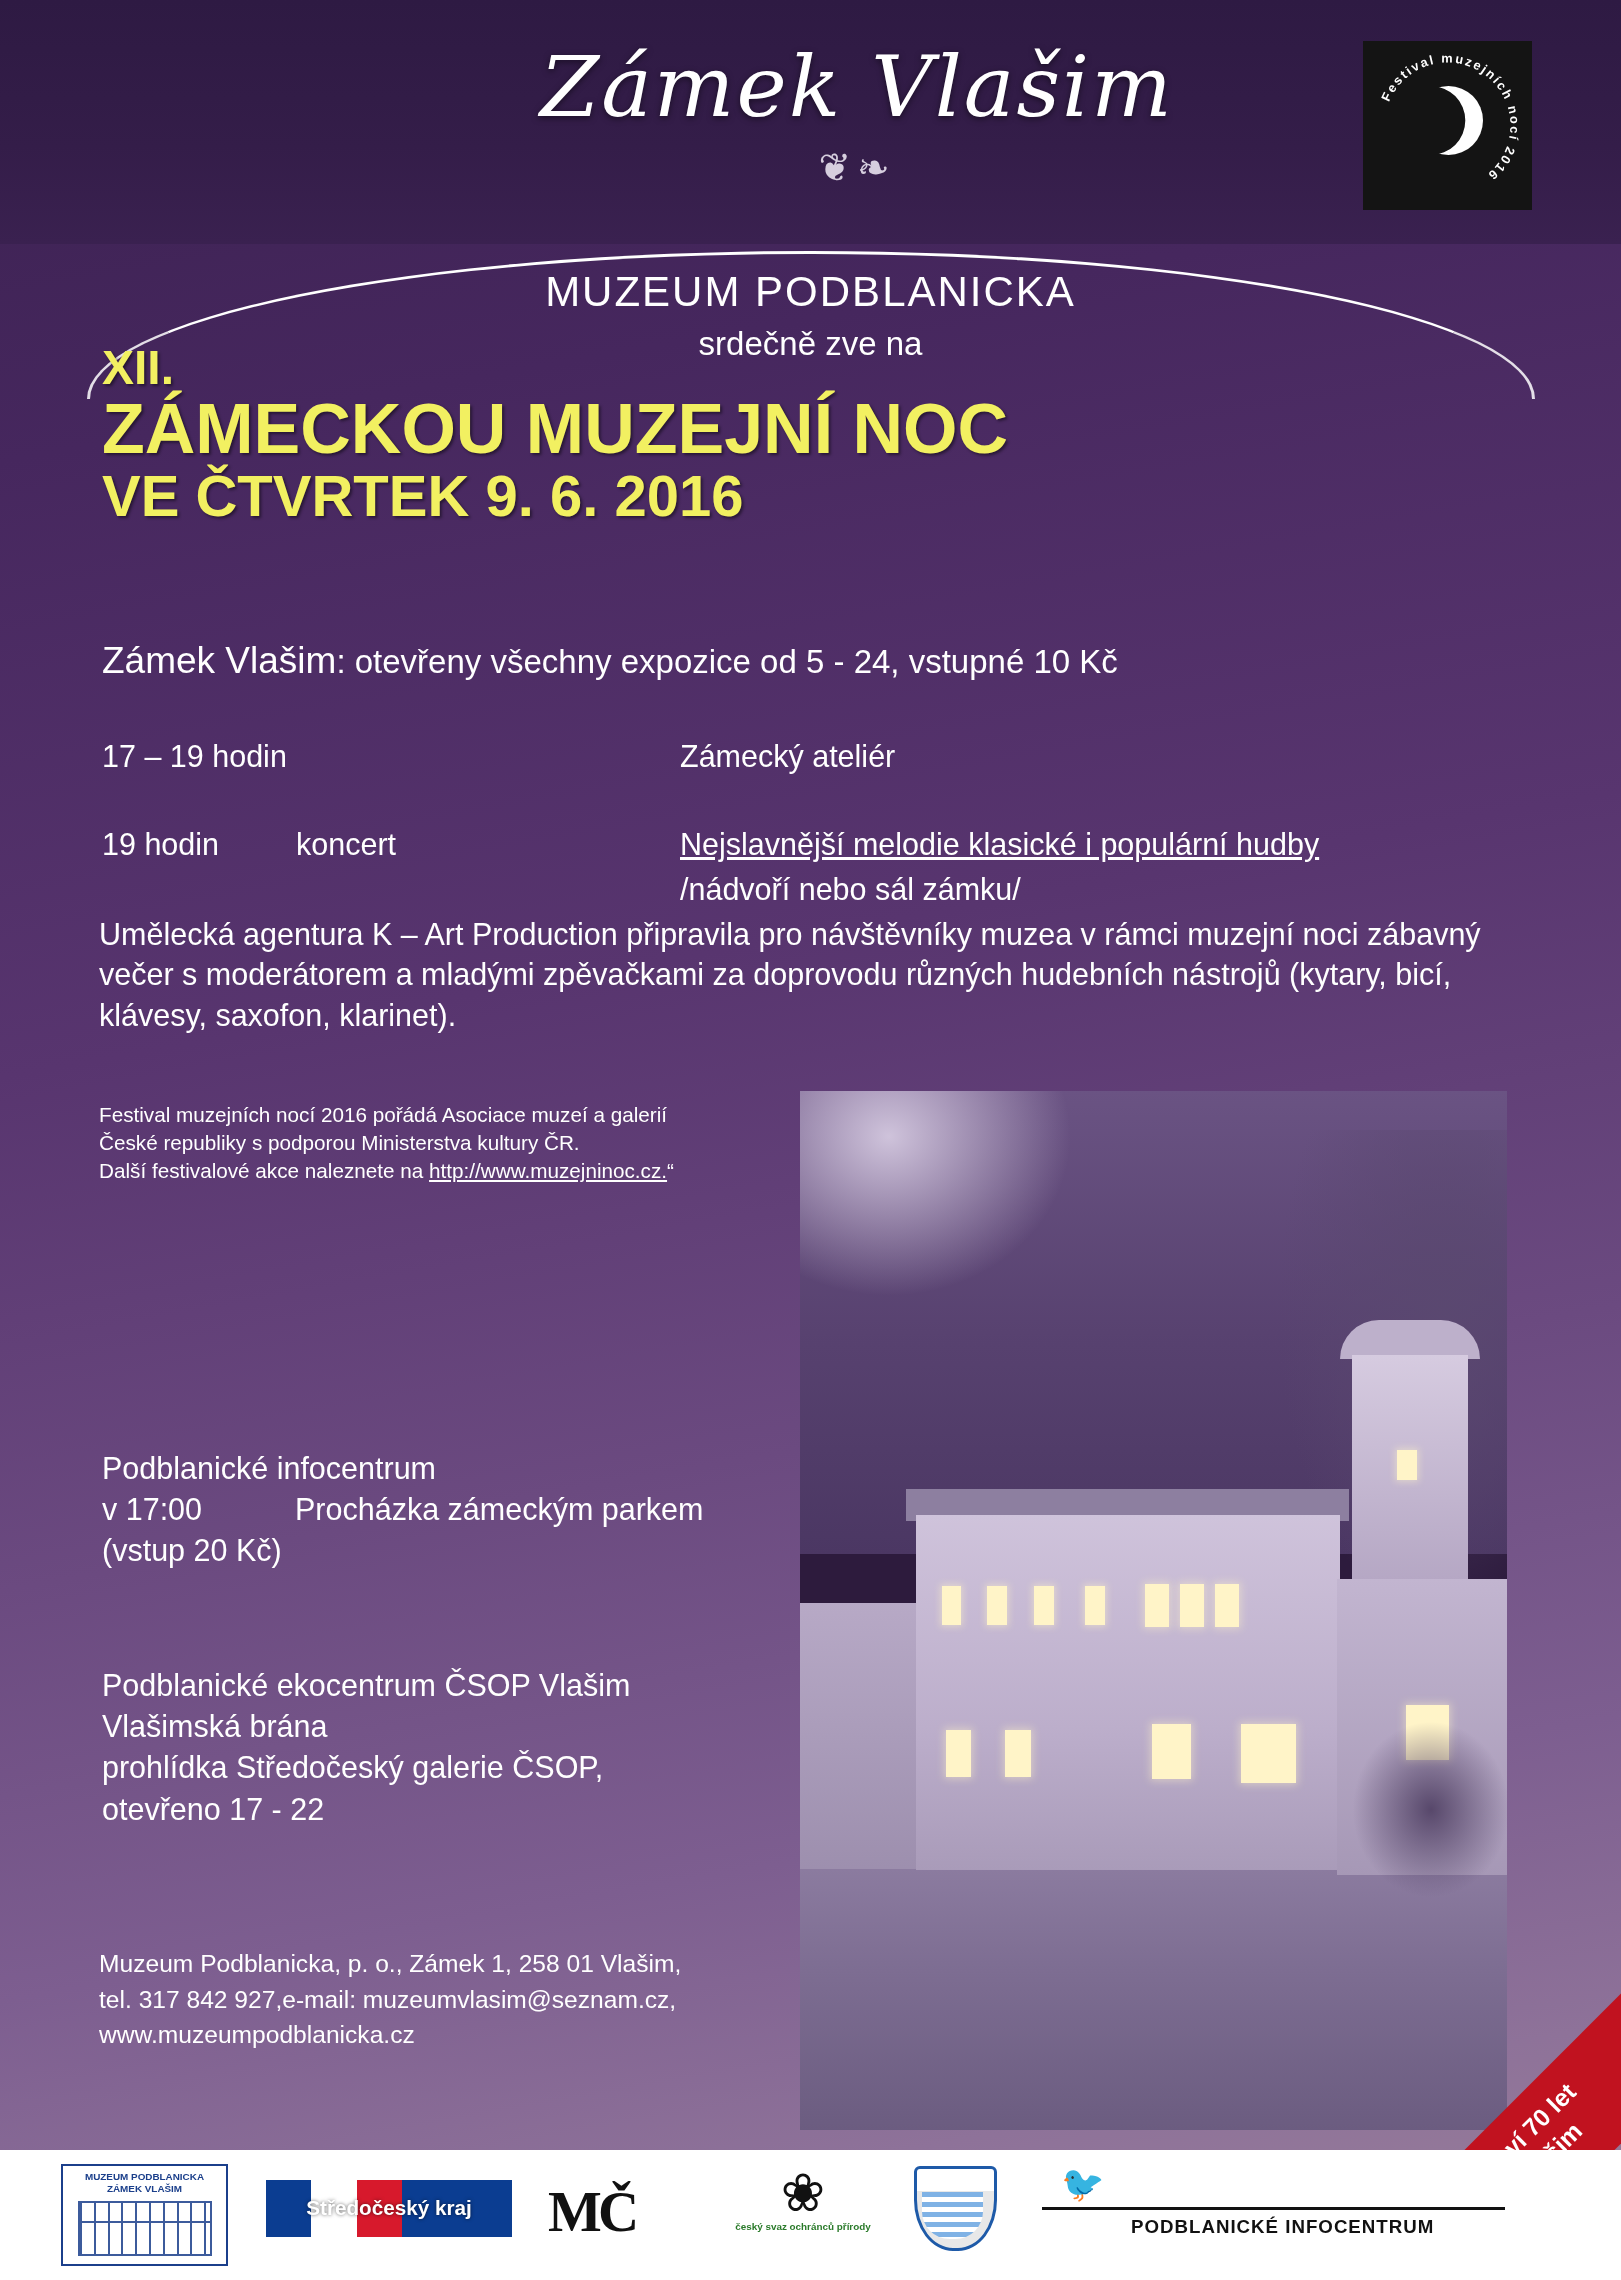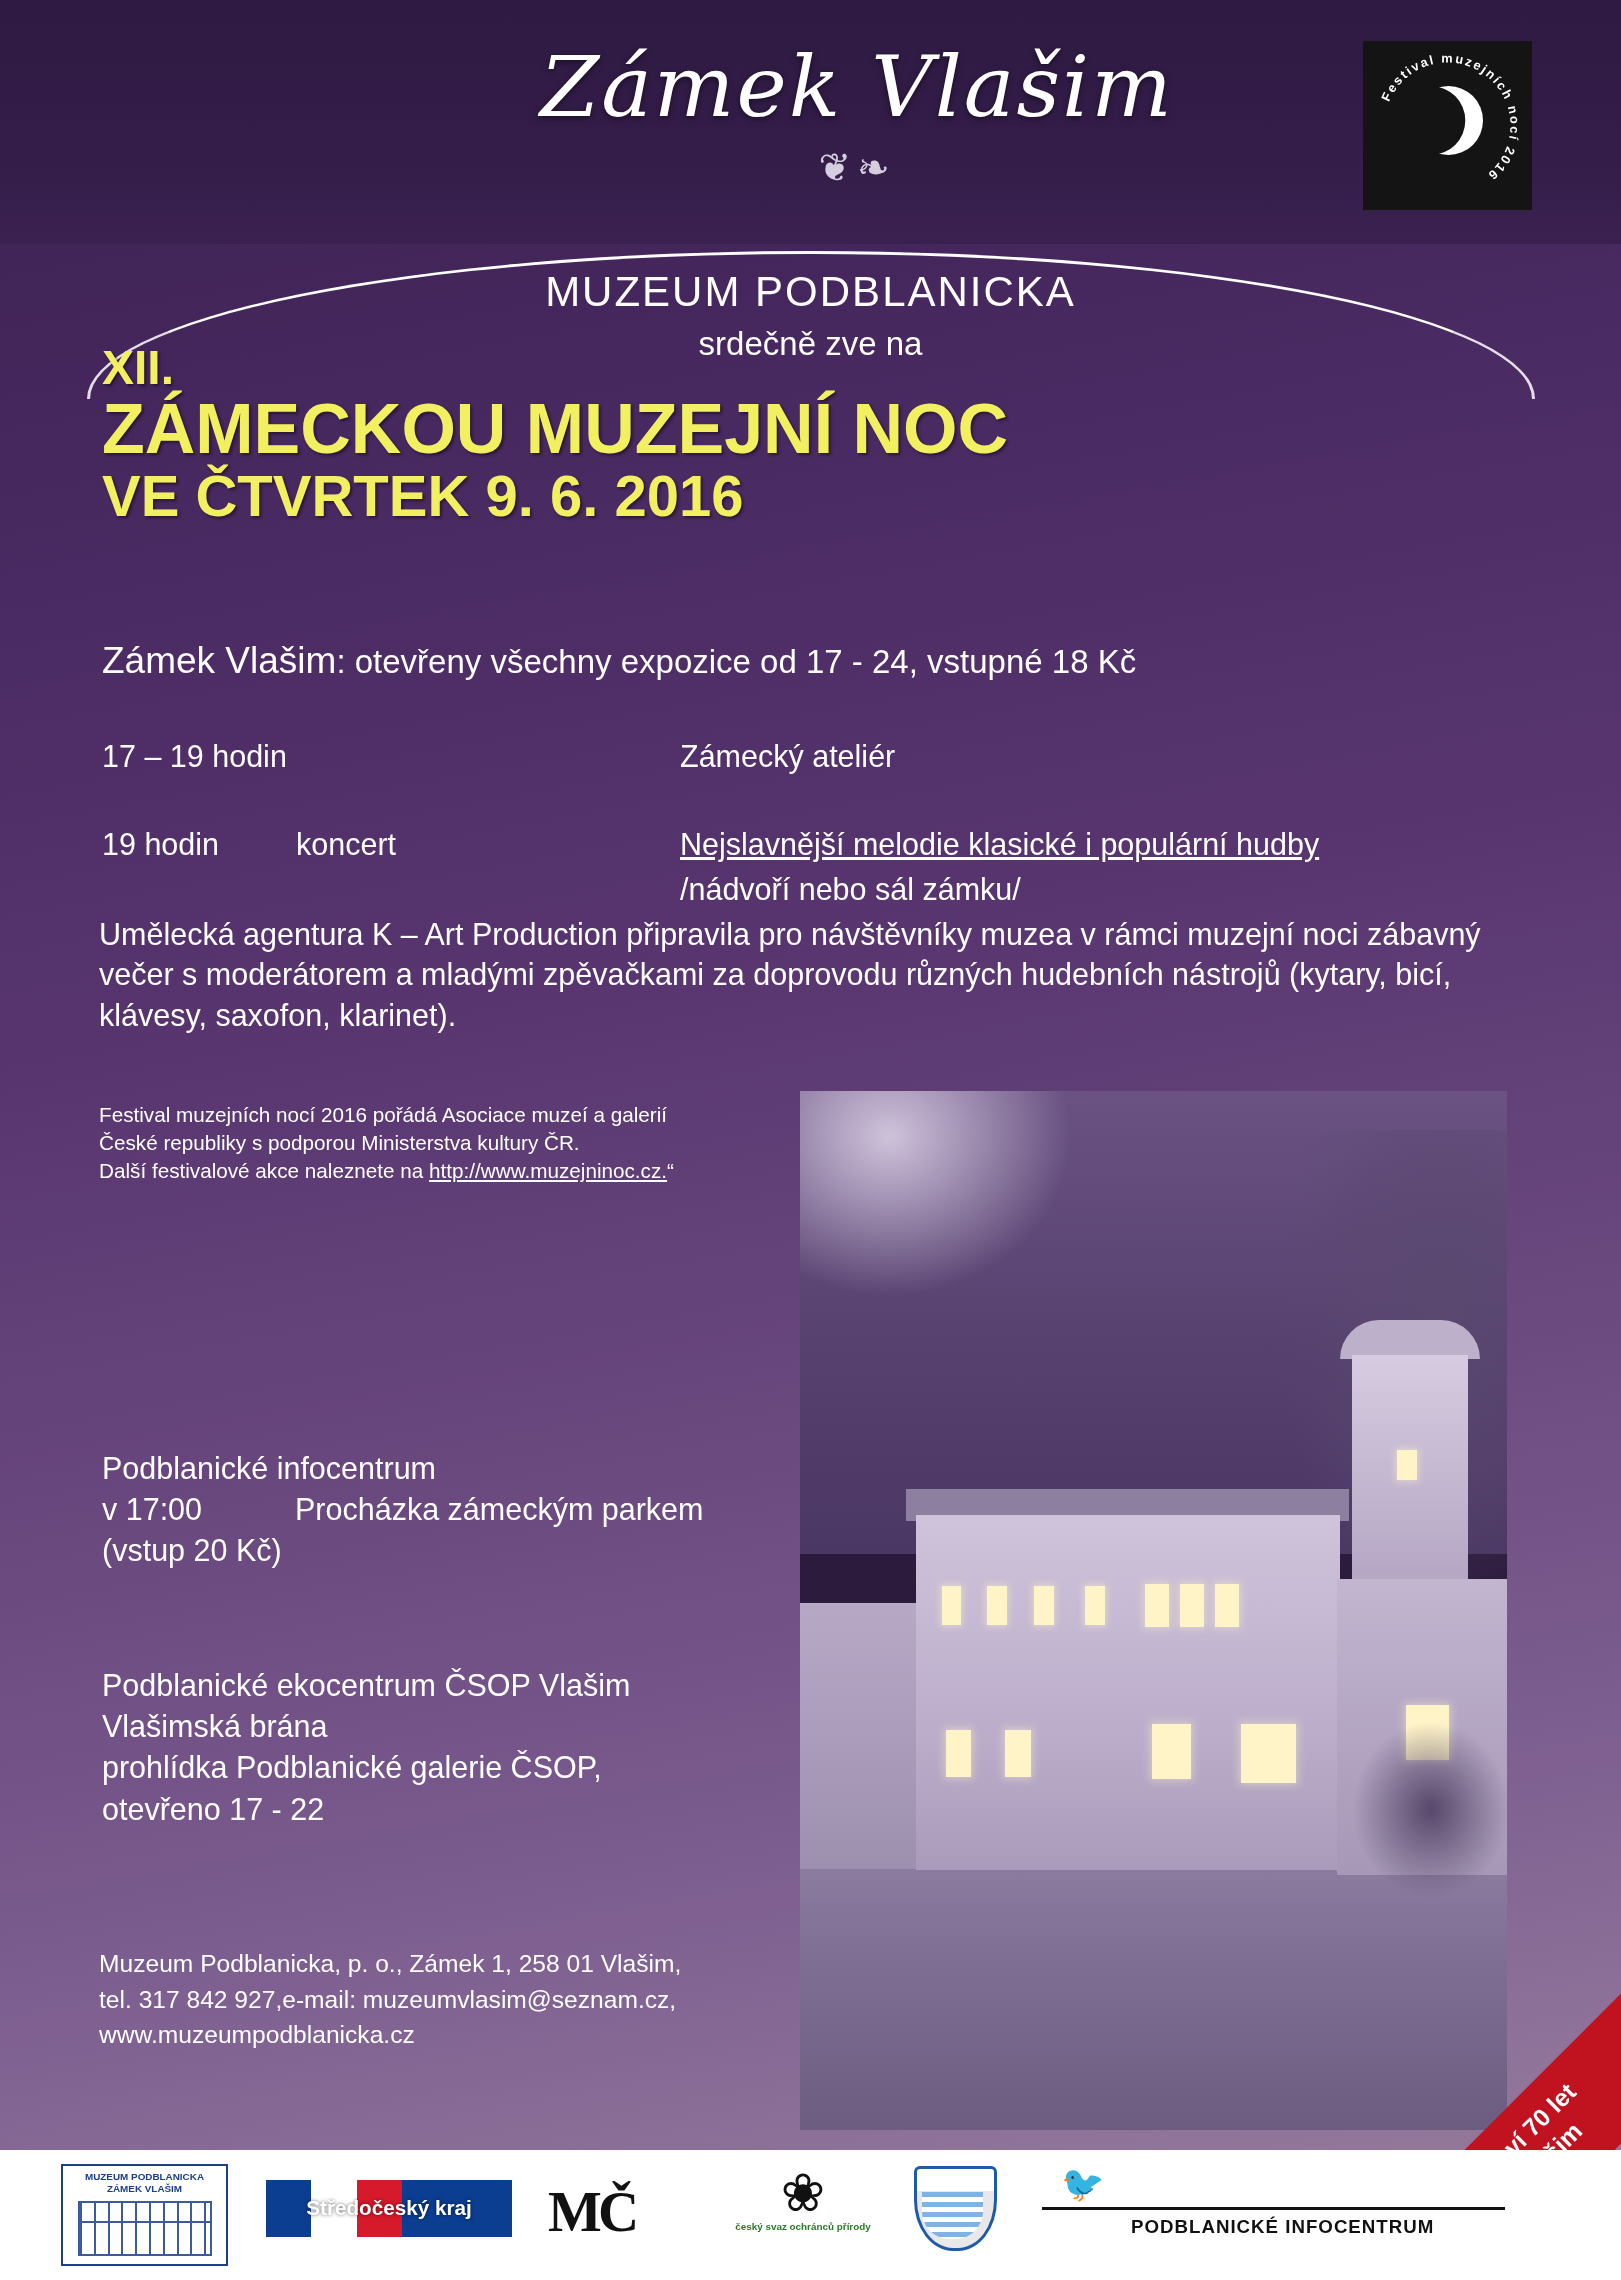--- a/index.html
+++ b/index.html
@@ -325,21 +325,21 @@
   <div class="museum-title">MUZEUM PODBLANICKA</div>
   <div class="invite">srdečně zve na</div>
 
   <div class="headline">
     <div class="l1">XII.</div>
     <div class="l2">ZÁMECKOU MUZEJNÍ NOC</div>
     <div class="l3">VE ČTVRTEK 9. 6. 2016</div>
   </div>
 
   <div class="txt lead">
-    <span class="b">Zámek Vlašim</span><span>: otevřeny všechny expozice od 17 - 24, vstupné 18 Kč</span>
+    <span class="b">Zámek Vlašim</span><span>: otevřeny všechny expozice od 5 - 24, vstupné 10 Kč</span>
   </div>
 
   <div class="txt row1-time">17 – 19 hodin</div>
   <div class="txt row1-txt">Zámecký ateliér</div>
 
   <div class="txt row2-time">19 hodin</div>
   <div class="txt row2-kind">koncert</div>
   <div class="txt row2-txt">Nejslavnější melodie klasické i populární hudby</div>
   <div class="txt row2-sub">/nádvoří nebo sál zámku/</div>
 
@@ -355,21 +355,21 @@
 
   <div class="txt block-info">
     <div>Podblanické infocentrum</div>
     <div><span class="indent">v 17:00</span><span>Procházka zámeckým parkem</span></div>
     <div>(vstup 20 Kč)</div>
   </div>
 
   <div class="txt block-eco">
     <div>Podblanické ekocentrum ČSOP Vlašim</div>
     <div>Vlašimská brána</div>
-    <div>prohlídka Podblanické galerie ČSOP,</div>
+    <div>prohlídka Středočeský galerie ČSOP,</div>
     <div>otevřeno 17 - 22</div>
   </div>
 
   <div class="txt contact">
     <div>Muzeum Podblanicka, p. o., Zámek 1, 258 01 Vlašim,</div>
     <div>tel. 317 842 927,e-mail: muzeumvlasim@seznam.cz,</div>
     <div>www.muzeumpodblanicka.cz</div>
   </div>
 
   <div class="photo">

